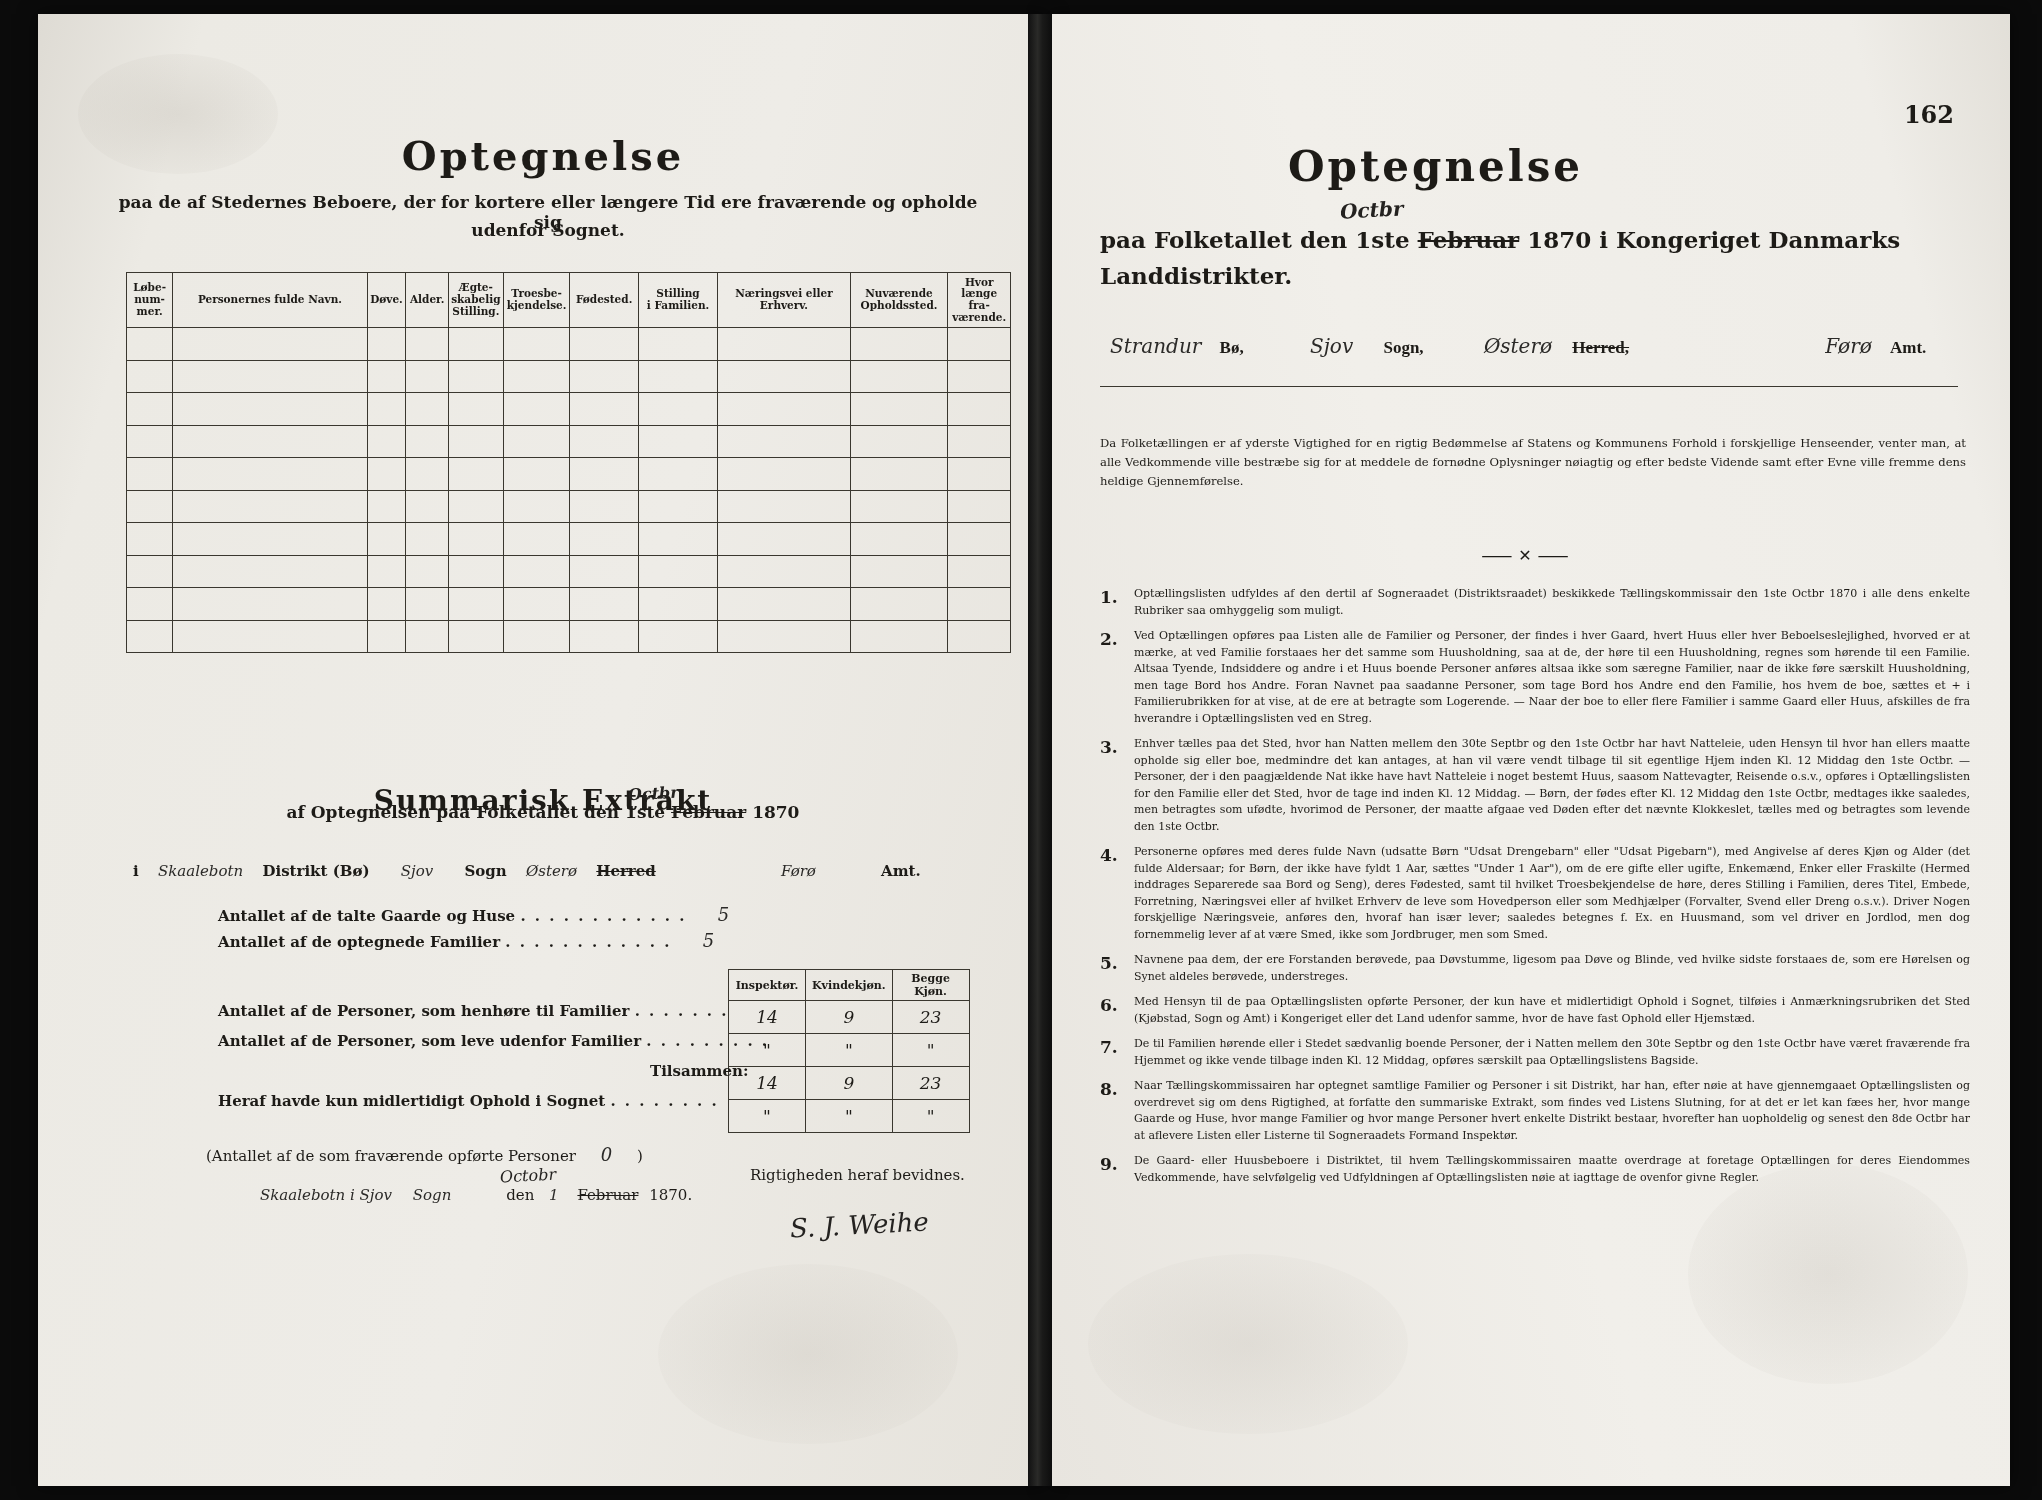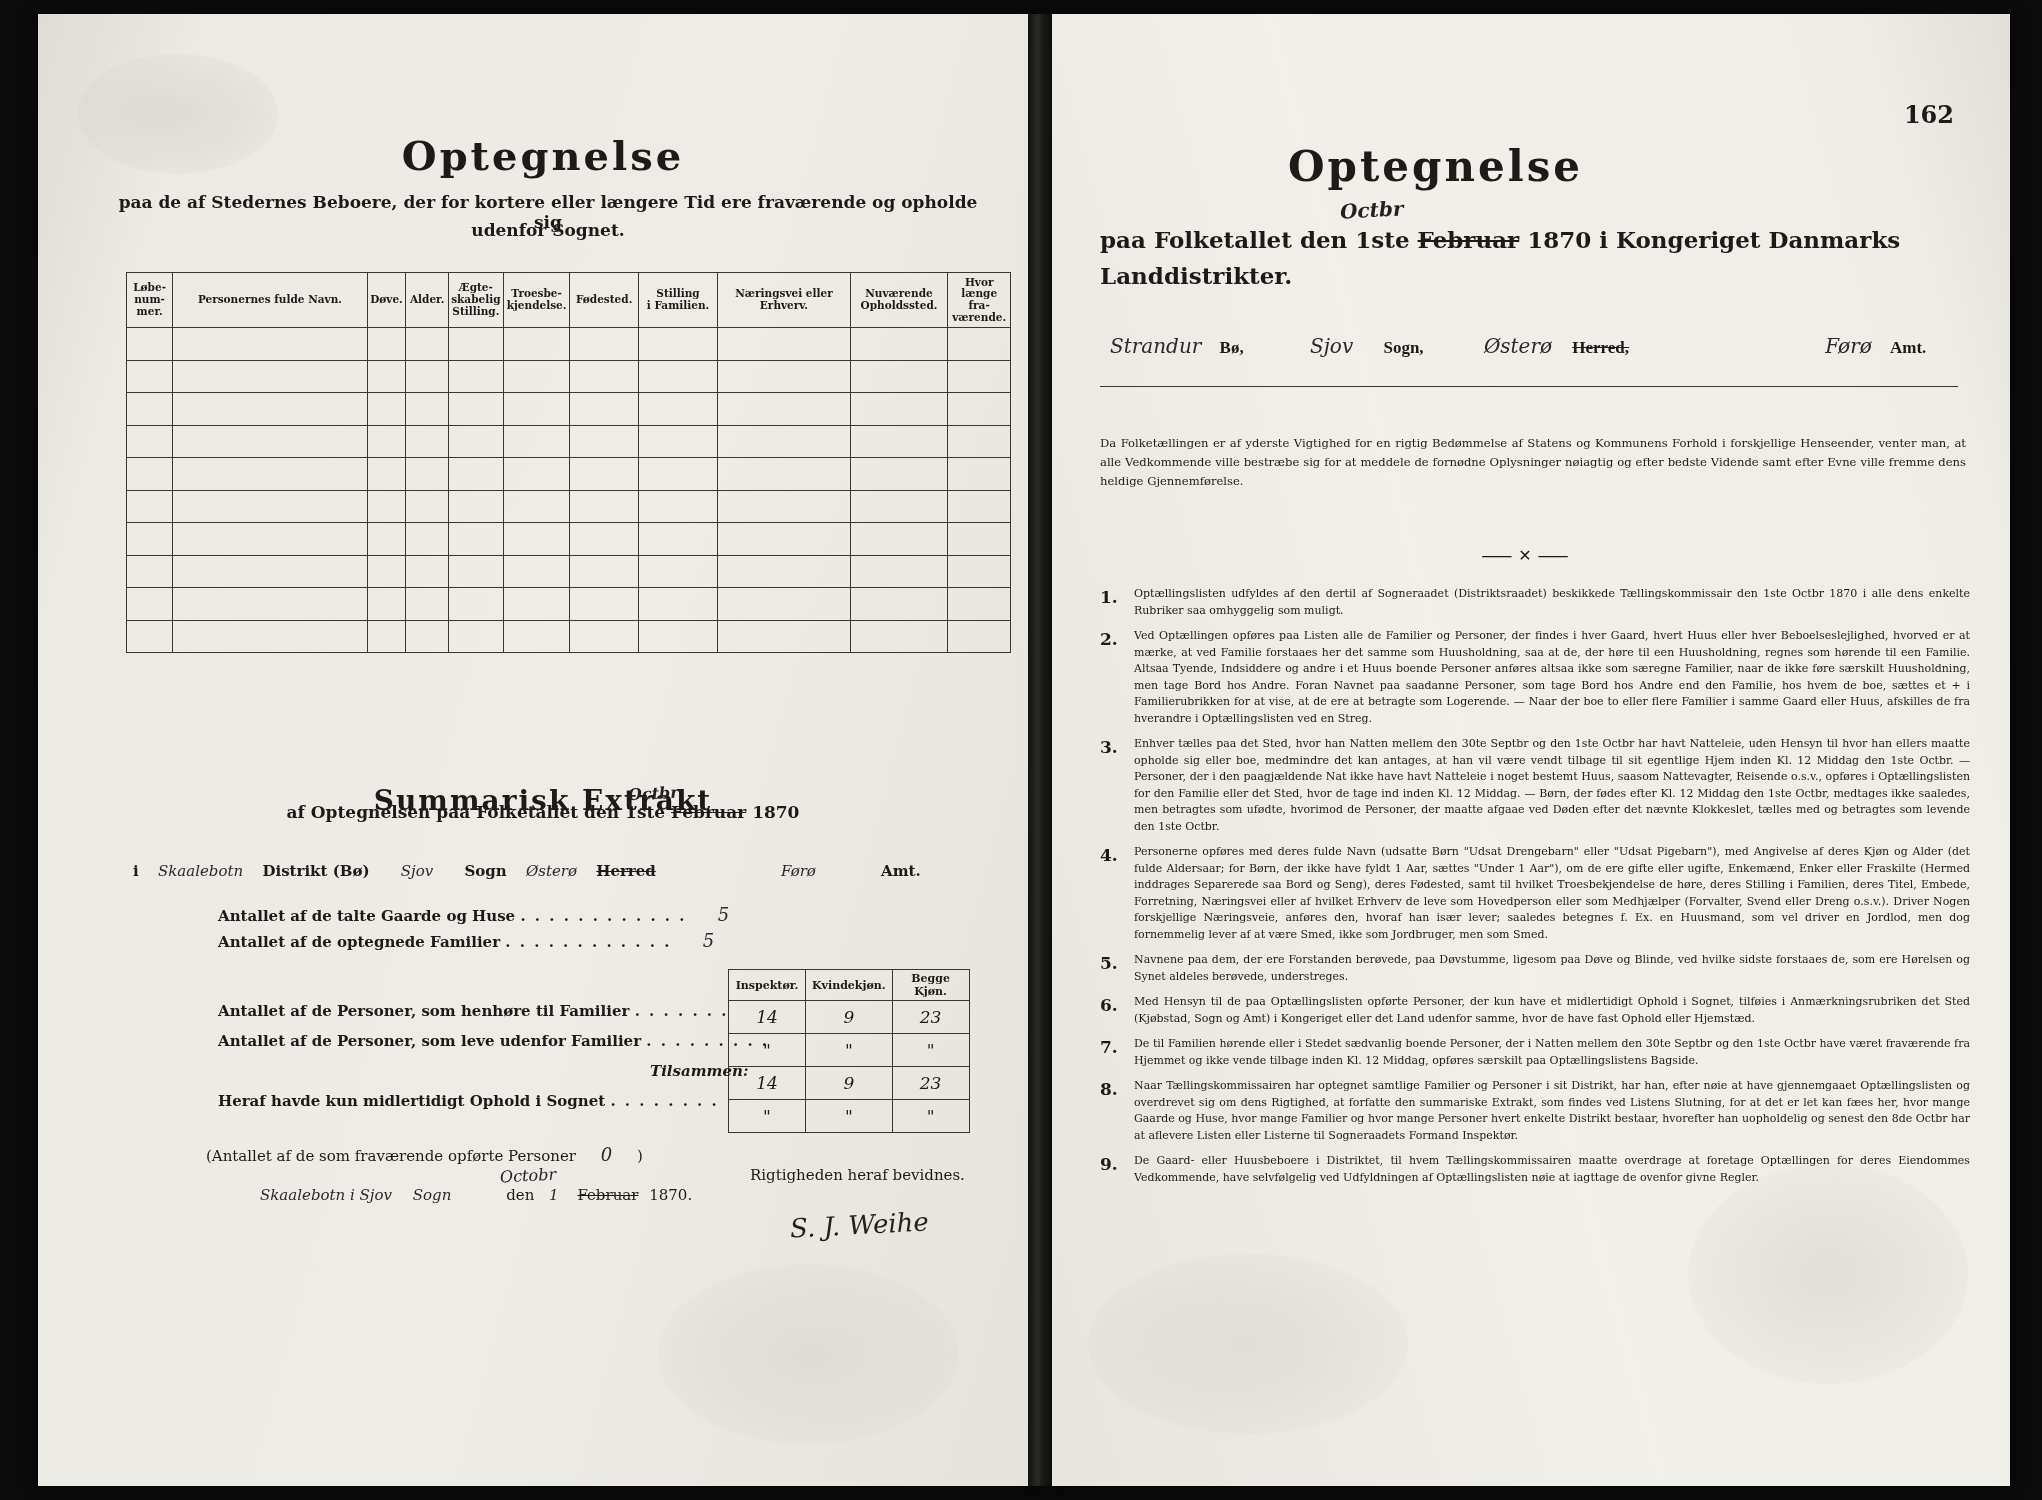--- a/index.html
+++ b/index.html
@@ -518,21 +518,21 @@
       </table>
 
     <div class="se-line" style="left:180px; top:988px;">
       <span>Antallet af de Personer, som henhøre til Familier</span>
       <span class="dots">. . . . . . .</span>
     </div>
     <div class="se-line" style="left:180px; top:1018px;">
       <span>Antallet af de Personer, som leve udenfor Familier</span>
       <span class="dots">. . . . . . . . .</span>
     </div>
-    <div class="se-line" style="left:612px; top:1048px;font-style:italic;">
+    <div class="se-line" style="left:612px; top:1048px;">
       <span>Tilsammen:</span>
     </div>
     <div class="se-line" style="left:180px; top:1078px;">
       <span>Heraf havde kun midlertidigt Ophold i Sognet</span>
       <span class="dots">. . . . . . . .</span>
     </div>
 
     <div class="se-line" style="left:168px; top:1130px; font-weight:normal;">
       <span>(Antallet af de som fraværende opførte Personer</span>
       <span class="hand" style="padding:0 20px;font-size:18px;">0</span>

